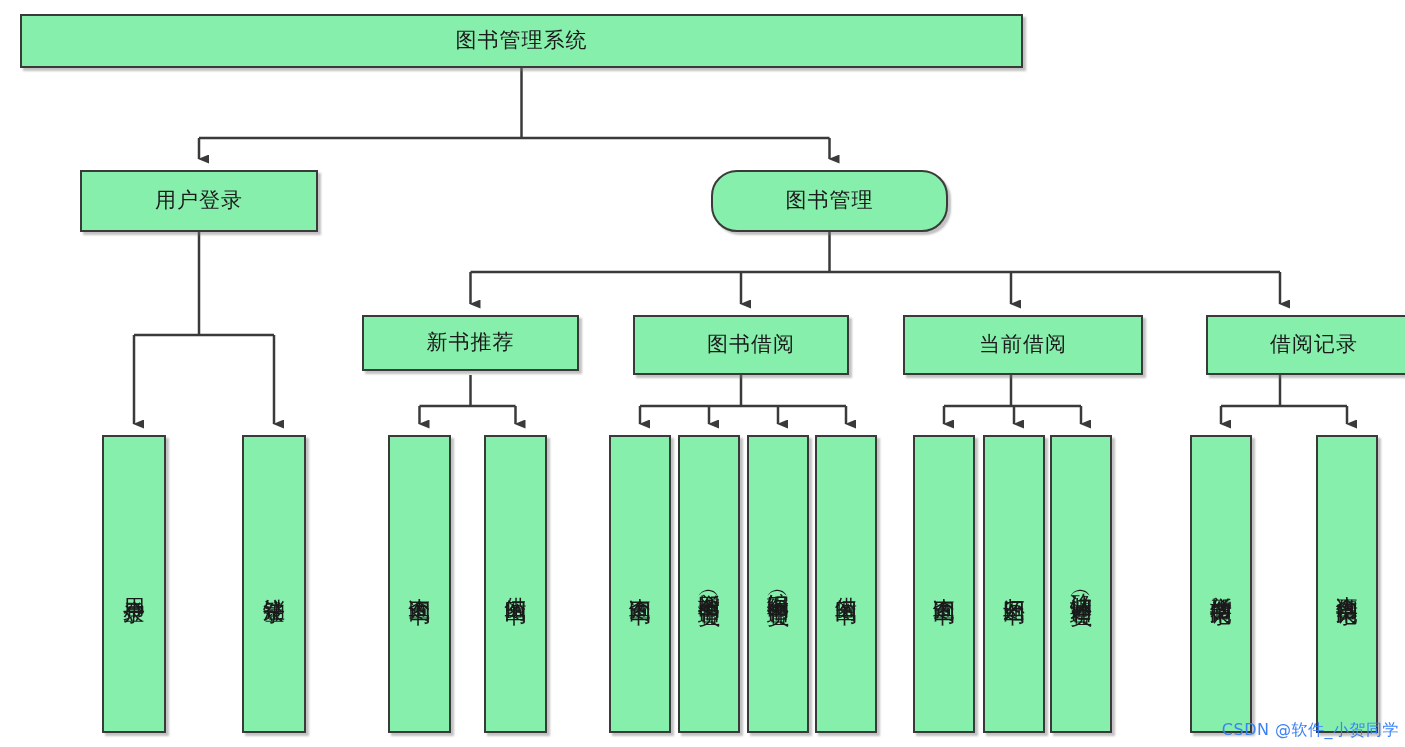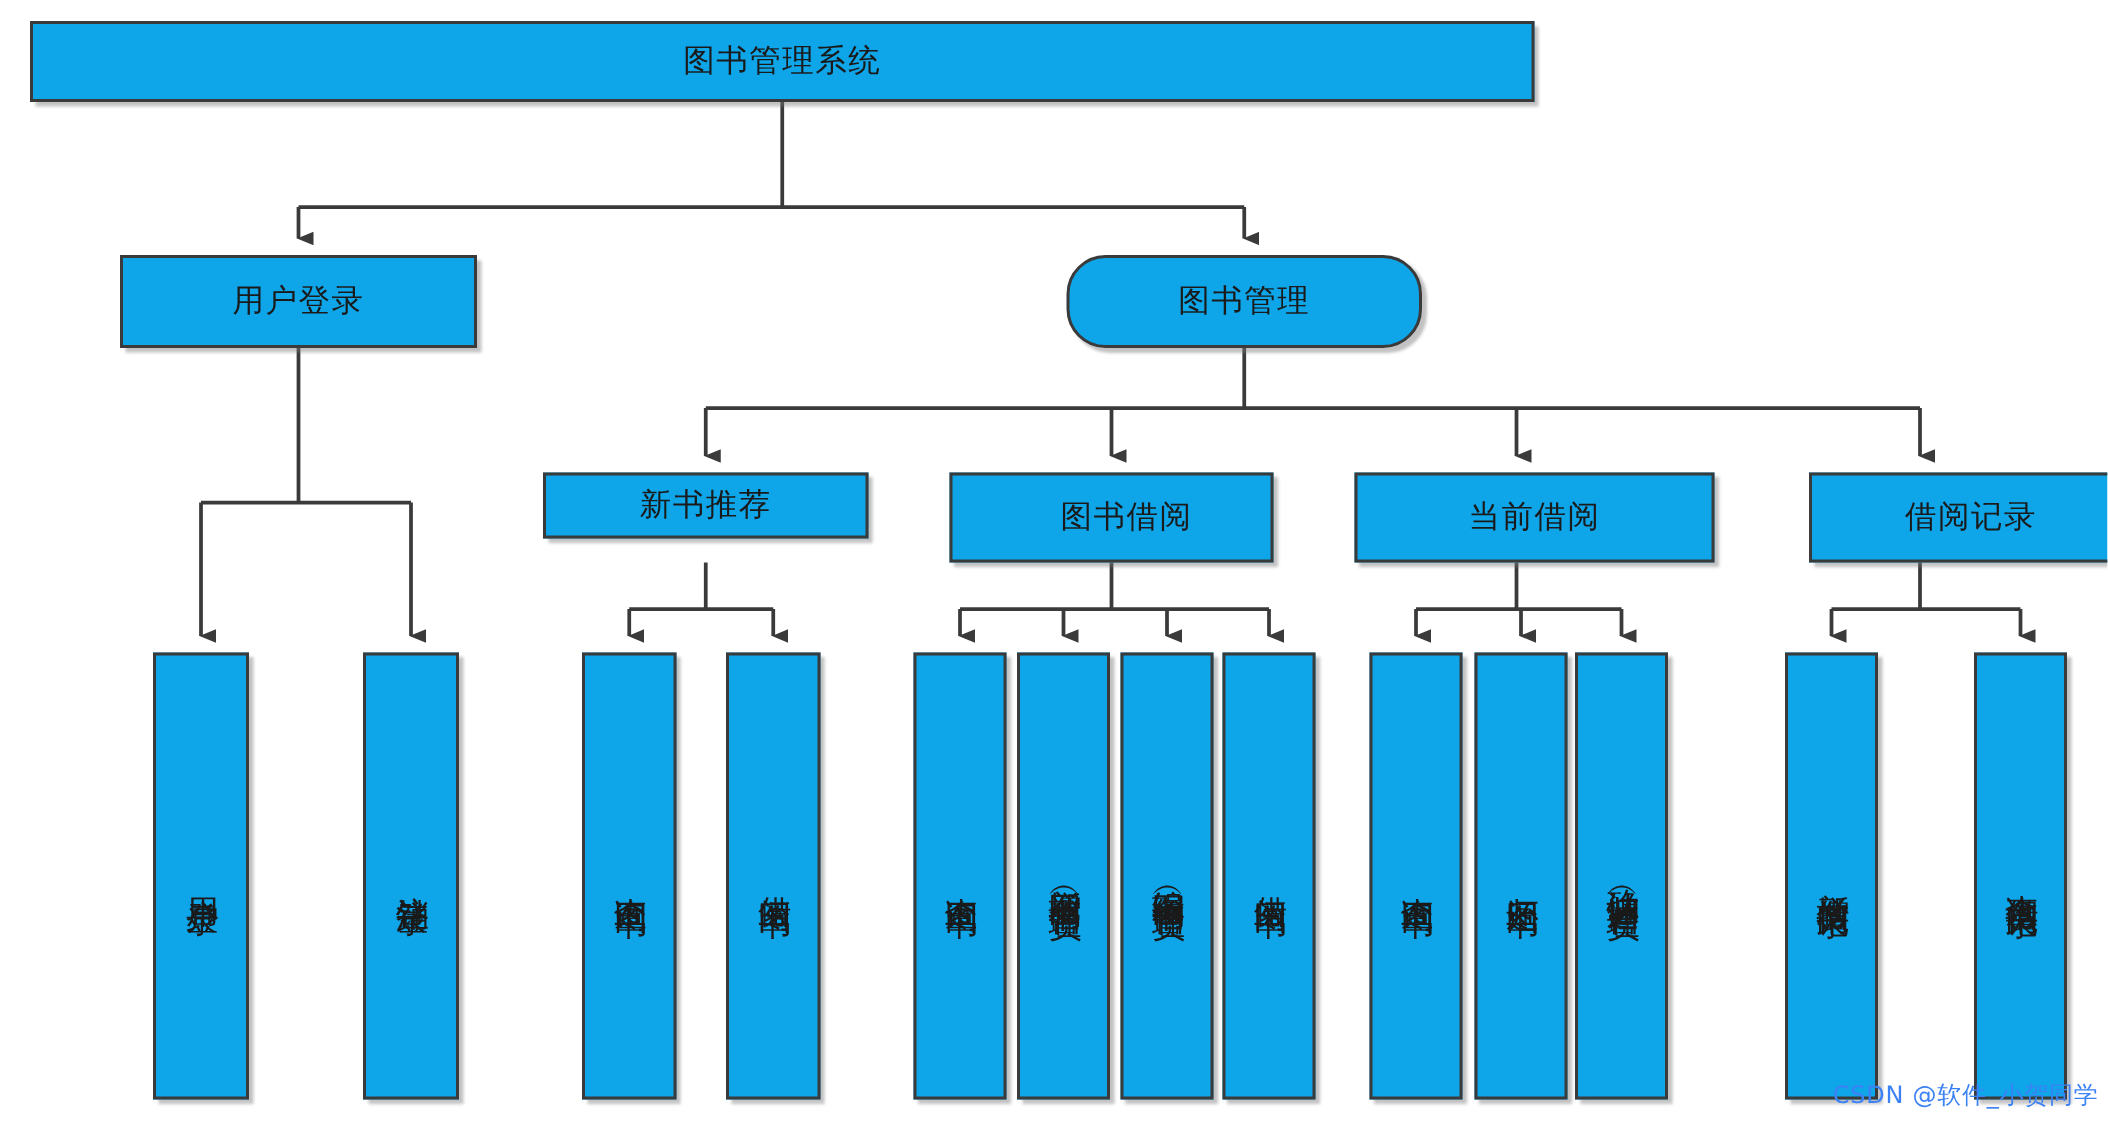--- a/index.html
+++ b/index.html
@@ -22,21 +22,21 @@
     position: absolute;
     left: 0;
     top: 0;
     width: 1405px;
     height: 747px;
     pointer-events: none;
   }
   .node {
     position: absolute;
     box-sizing: border-box;
-    background: #0ea5e9;
+    background: #86efac;
     border: 2px solid #3a3a3a;
     box-shadow: 3px 3px 2px rgba(120,120,120,0.45);
     display: flex;
     align-items: center;
     justify-content: center;
     color: #1a1a1a;
   }
   .node.horizontal {
     font-size: 21px;
     letter-spacing: 1px;
@@ -119,21 +119,21 @@
   <div id="node-layer">
       <div class="node horizontal" style="left: 20px; top: 14px; width: 1003px; height: 54px;">
         <span class="label">图书管理系统</span>
       </div>
       <div class="node horizontal" style="left: 80px; top: 170px; width: 238px; height: 62px;">
         <span class="label">用户登录</span>
       </div>
       <div class="node horizontal" style="left: 711px; top: 170px; width: 237px; height: 62px; border-radius: 26px;">
         <span class="label">图书管理</span>
       </div>
-      <div class="node horizontal" style="left: 362px; top: 315px; width: 217px; height: 44px;">
+      <div class="node horizontal" style="left: 362px; top: 315px; width: 217px; height: 56px;">
         <span class="label">新书推荐</span>
       </div>
       <div class="node horizontal" style="left: 633px; top: 315px; width: 216px; height: 60px; padding-left: 20px;">
         <span class="label">图书借阅</span>
       </div>
       <div class="node horizontal" style="left: 903px; top: 315px; width: 240px; height: 60px;">
         <span class="label">当前借阅</span>
       </div>
       <div class="node horizontal" style="left: 1172px; top: 315px; width: 216px; height: 60px; margin-left: 34px;">
         <span class="label">借阅记录</span>

